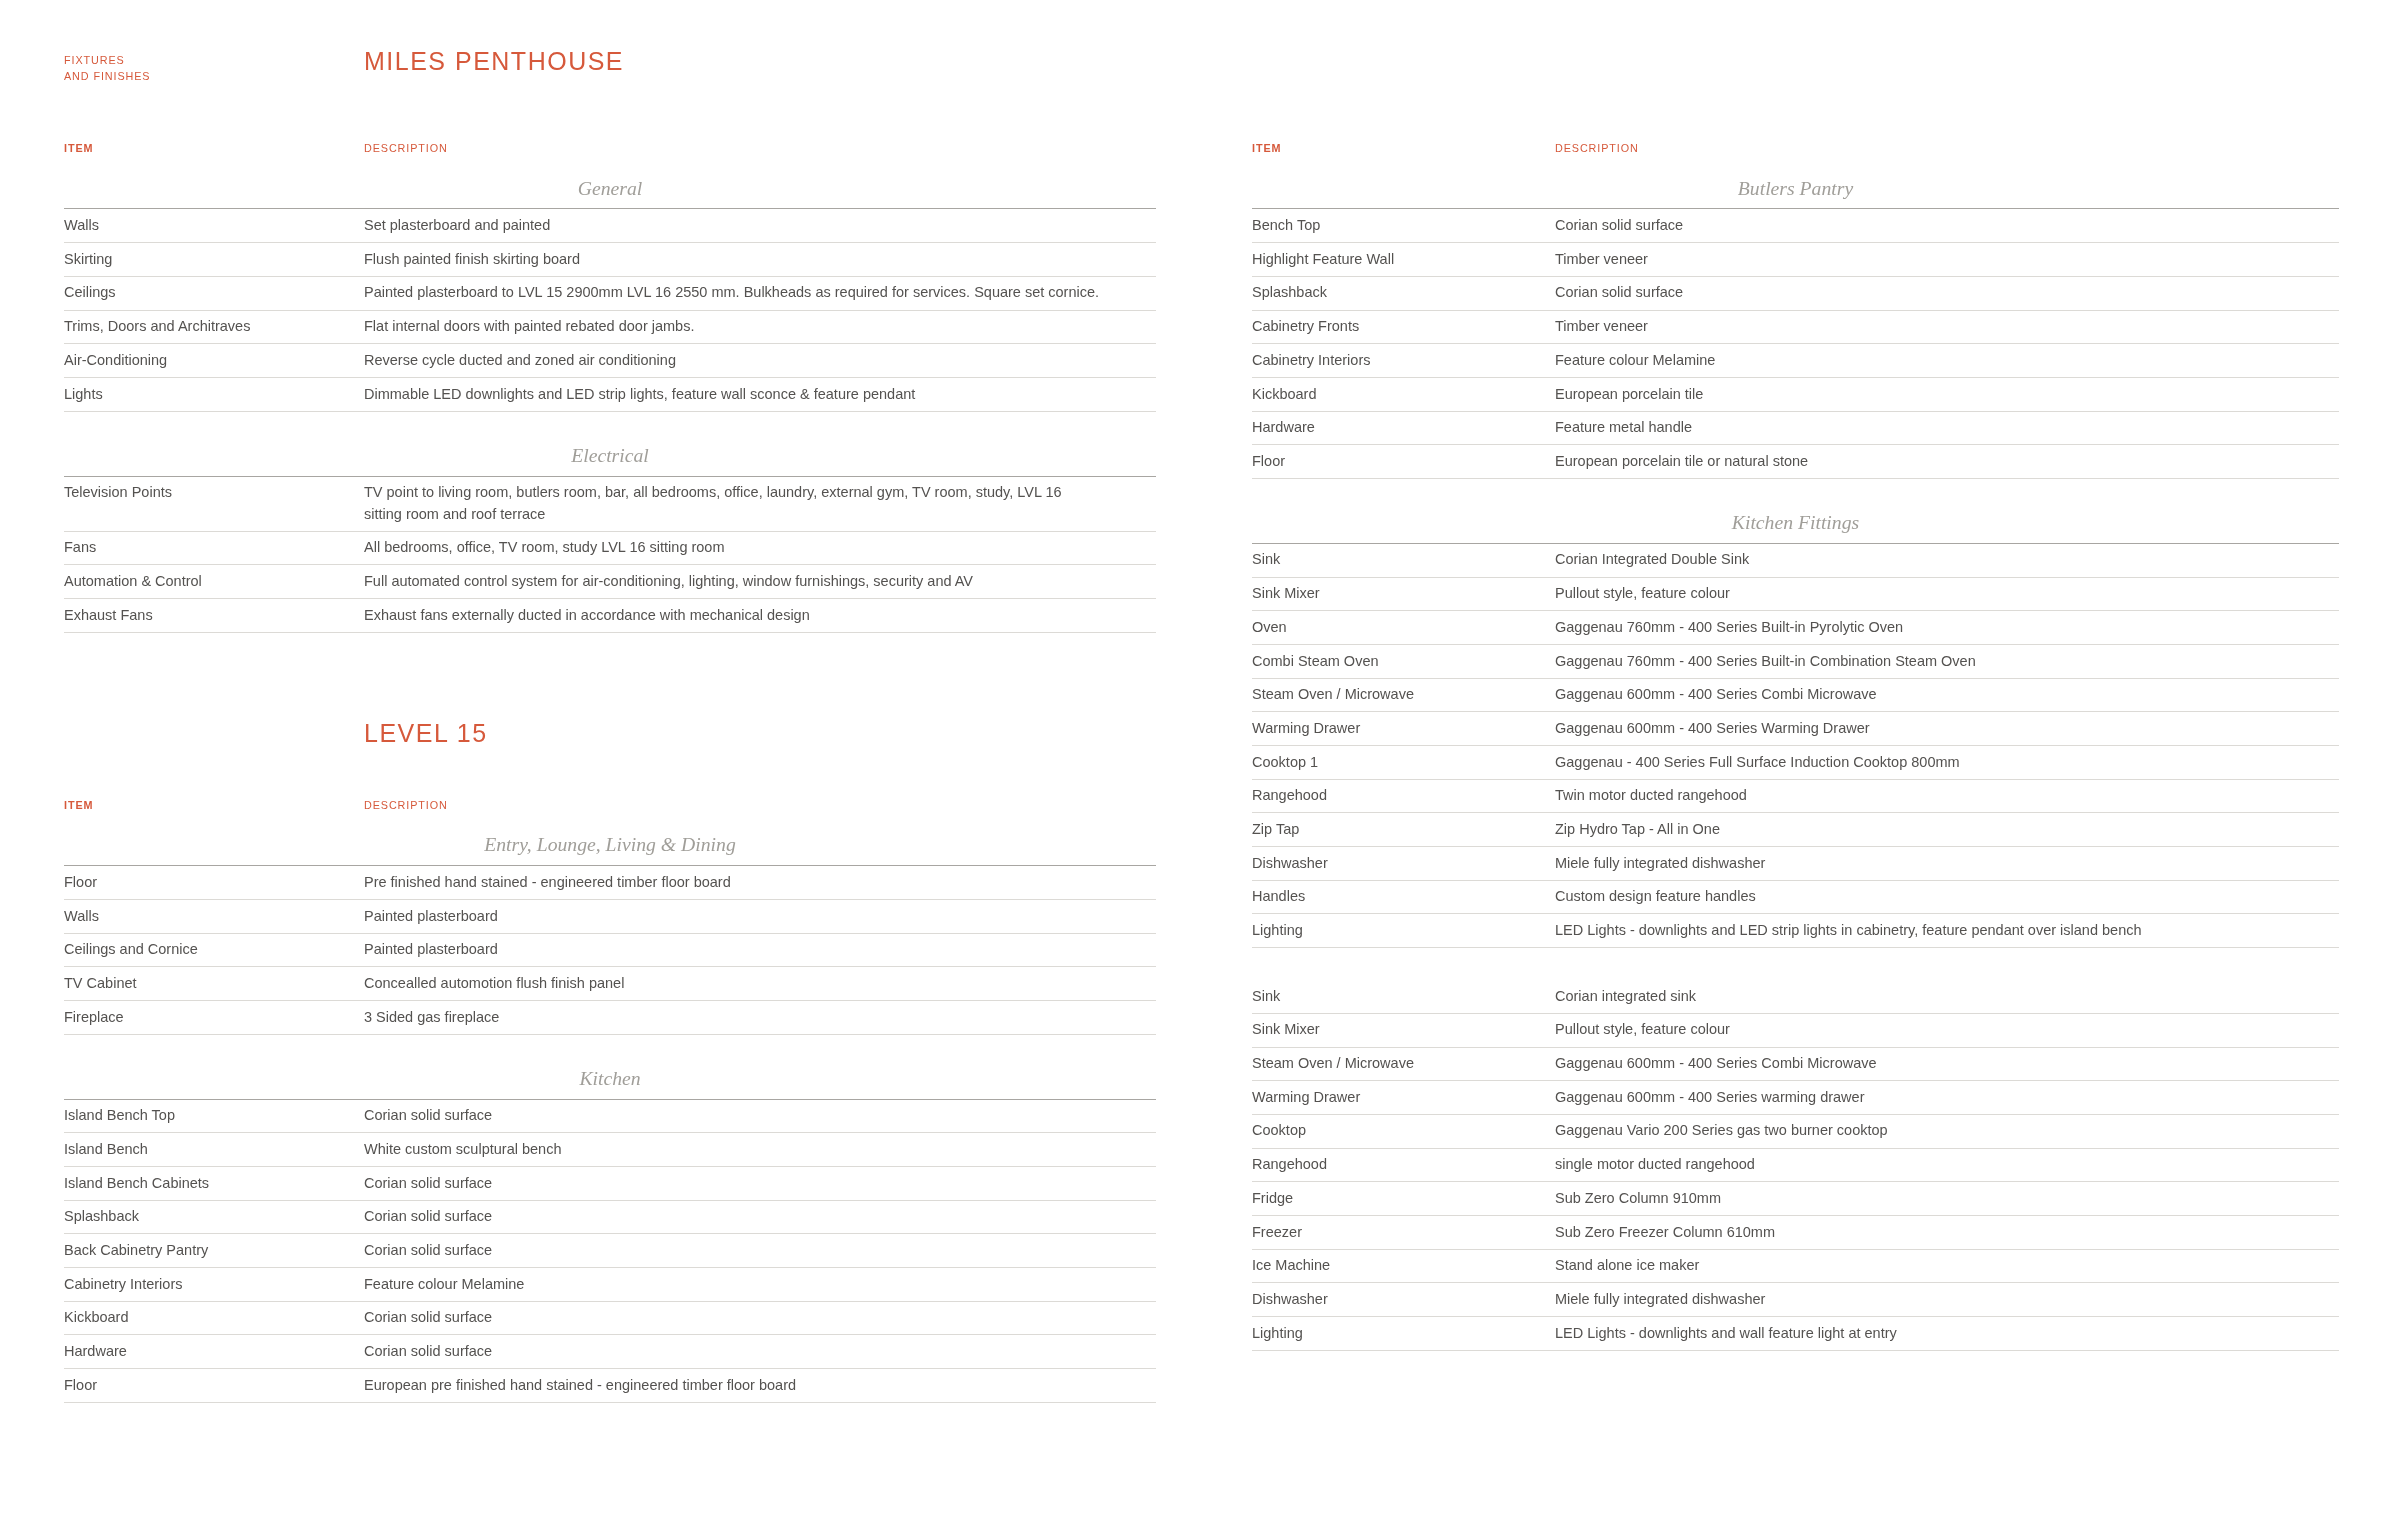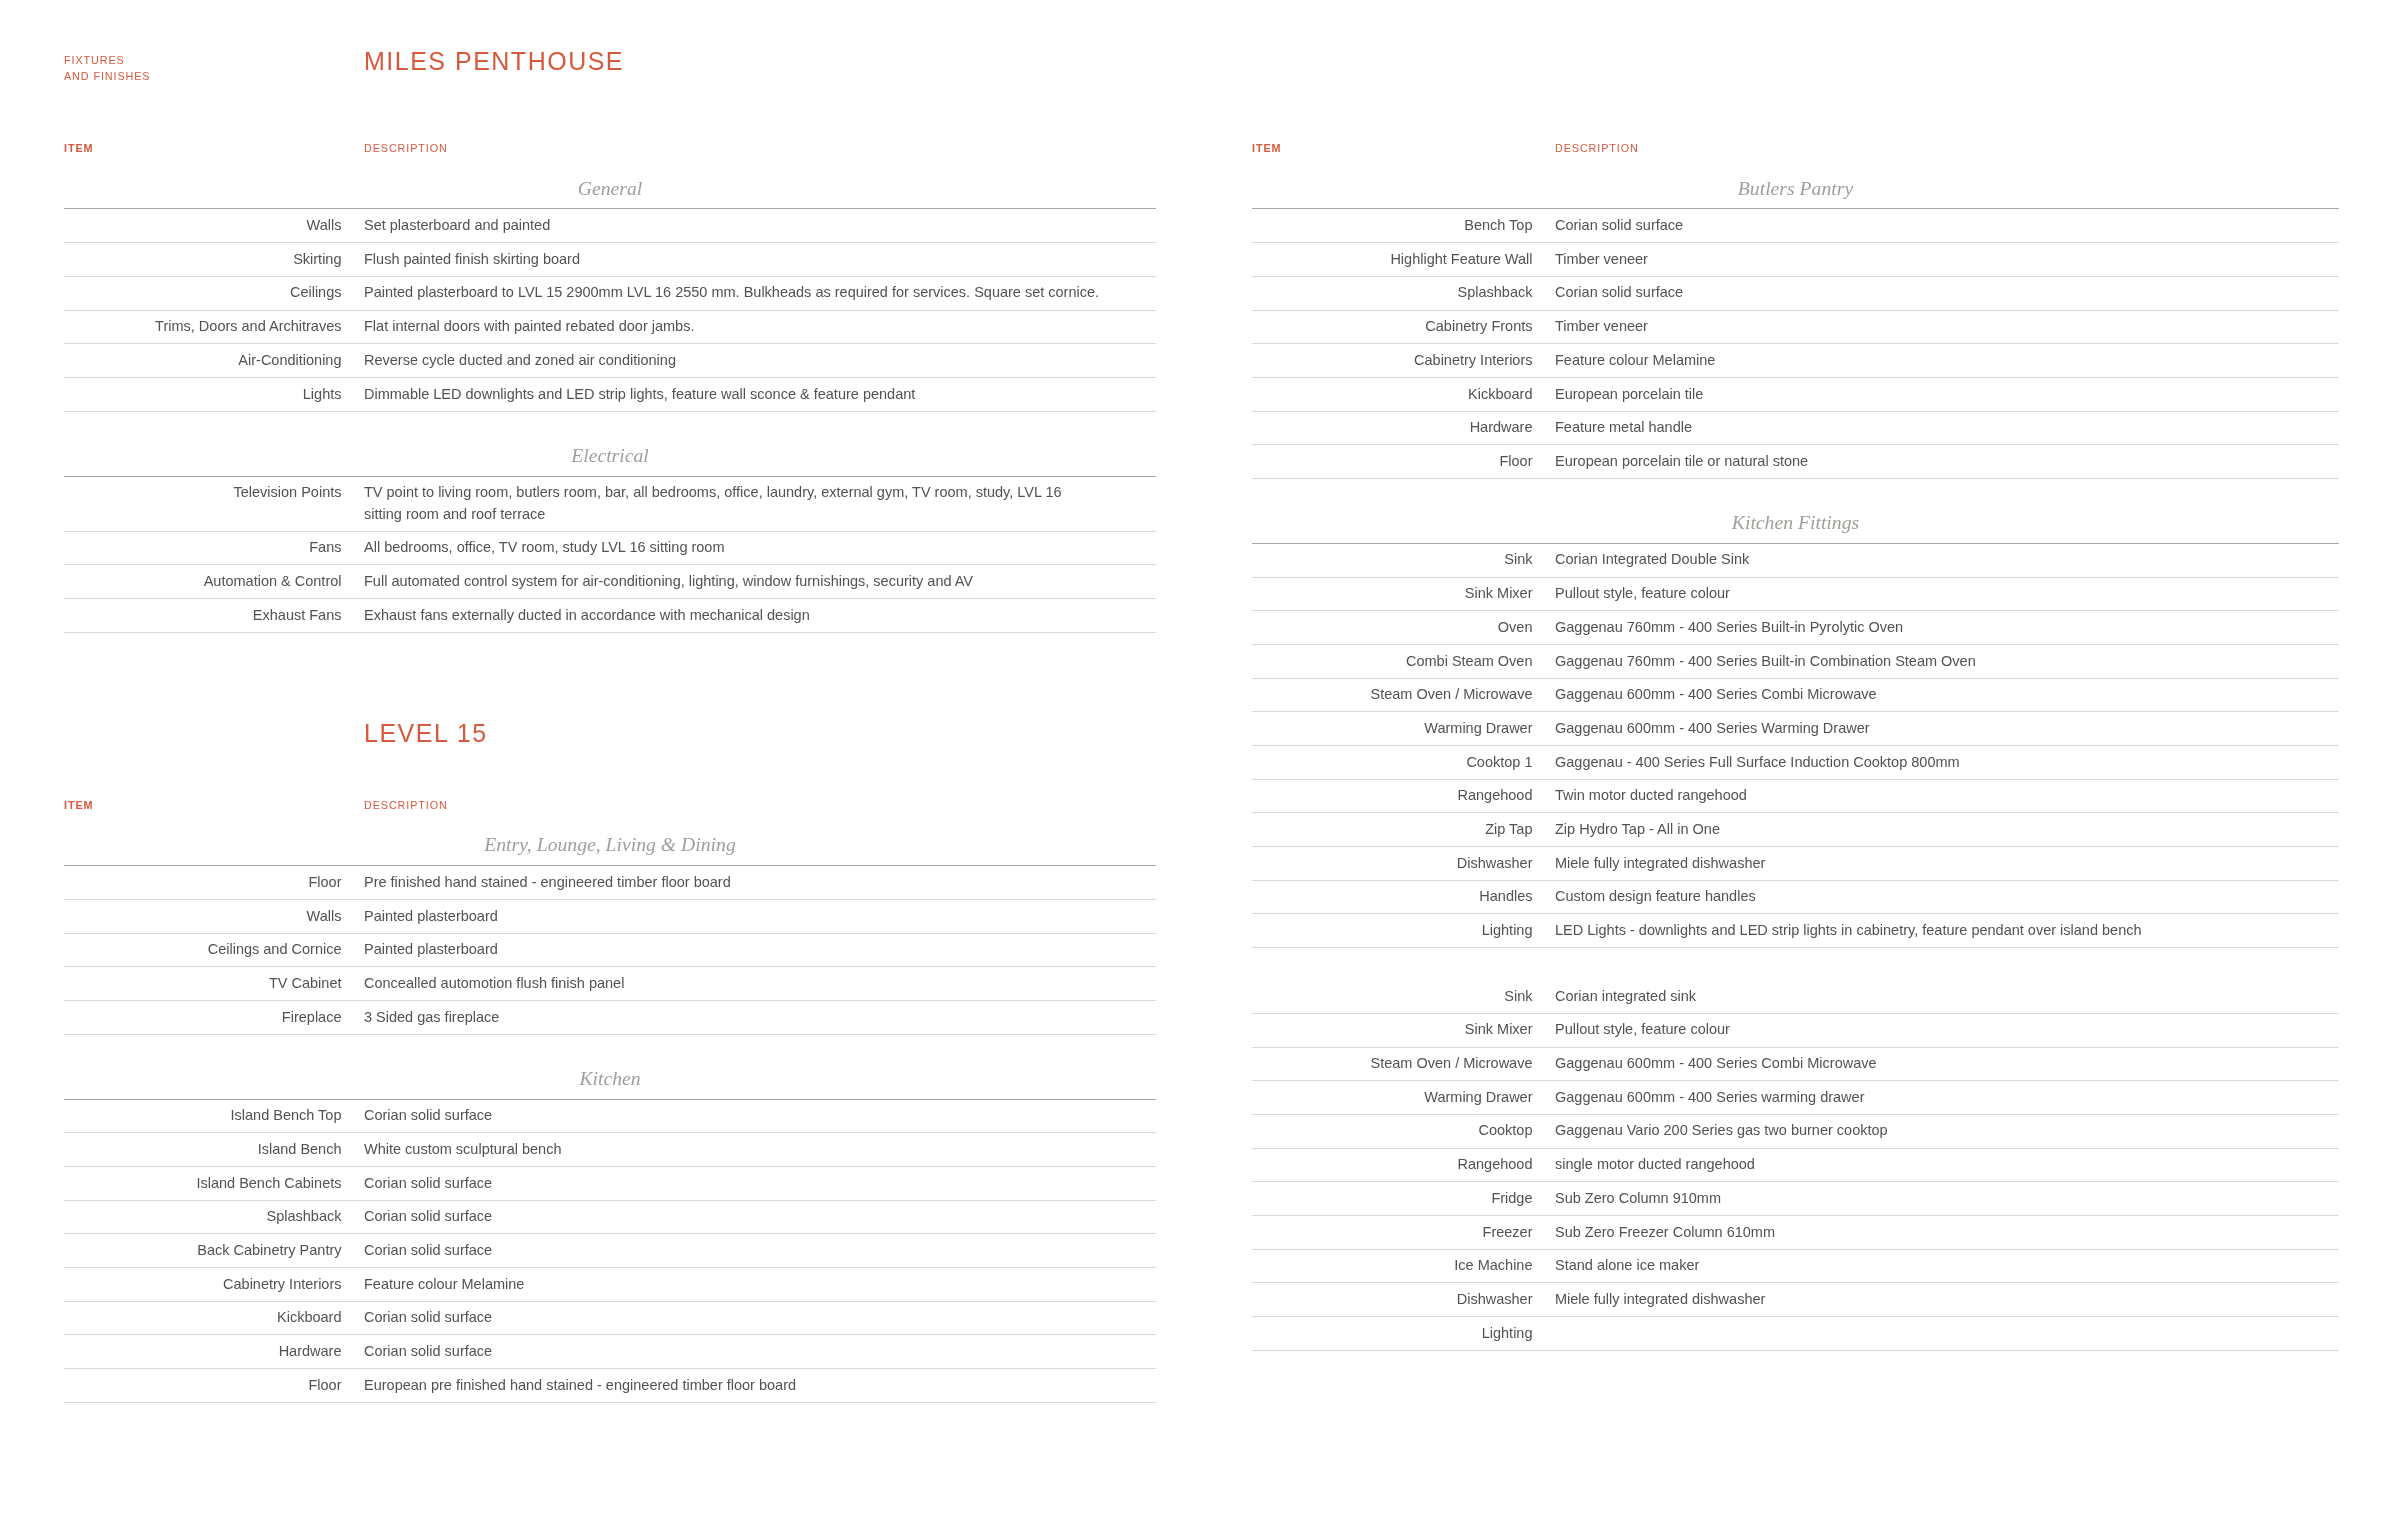--- a/index.html
+++ b/index.html
@@ -54,21 +54,21 @@
     border-bottom:0.9px solid var(--rule-strong);
     text-align:center;
   }
   .row{
     display:flex;align-items:flex-start;
     padding:5.6px 0;
     border-bottom:0.9px solid var(--rule-light);
     font-size:14.5px;line-height:21.5px;
     color:var(--body-ink);
   }
-  .row .cell.item{width:var(--itemw);flex:none;padding-right:22.5px;text-align:right;}
+  .row .cell.item{width:var(--itemw);flex:none;padding-right:22.5px;}
   .row .cell.desc{flex:1;padding-right:56px;}
 </style>
 </head>
 <body>
 
 <div class="eyebrow">
   <div>FIXTURES</div>
   <div>AND FINISHES</div>
 </div>
 
@@ -337,18 +337,19 @@
           <div class="row">
             <span class="cell item">Ice Machine</span>
             <span class="cell desc">Stand alone ice maker</span>
           </div>
           <div class="row">
             <span class="cell item">Dishwasher</span>
             <span class="cell desc">Miele fully integrated dishwasher</span>
           </div>
           <div class="row">
             <span class="cell item">Lighting</span>
+            <span class="cell desc">LED Lights - downlights and wall feature light at entry</span>
           </div>
         </div>
       </div>
     </section>
   </div>
 
 
 </body></html>

